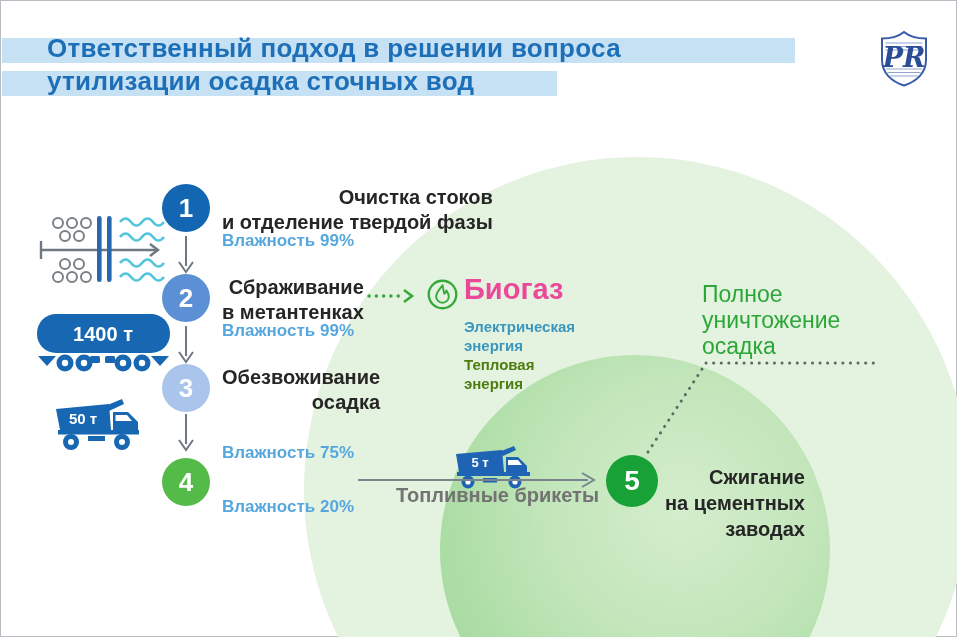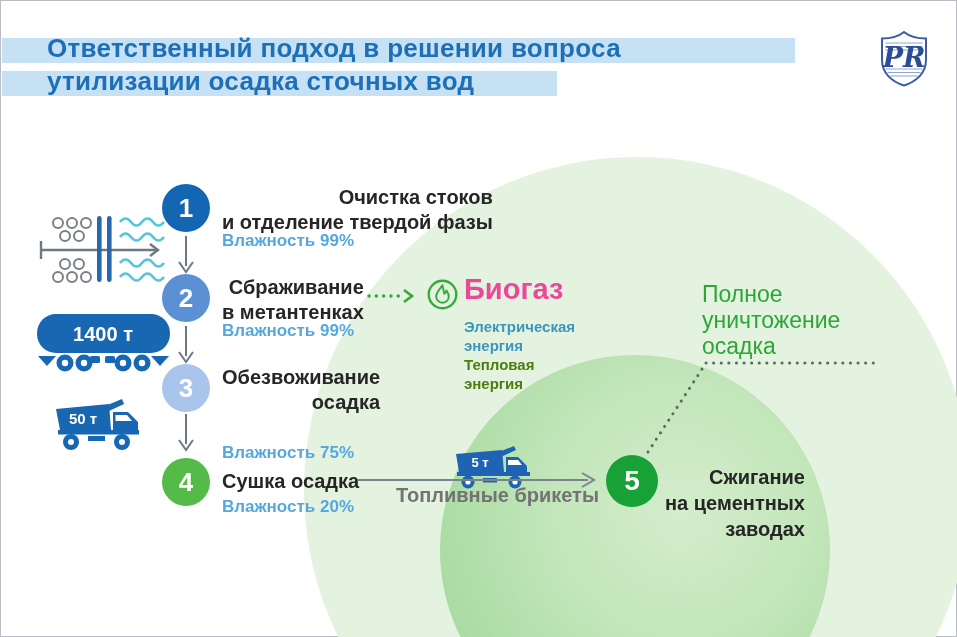--- a/index.html
+++ b/index.html
@@ -172,23 +172,20 @@
     <div>осадка</div>
   </div>
   <div class="step-note n3">Влажность 75%</div>
 
   <svg class="abs va3" width="16" height="44" viewBox="0 0 16 44">
     <line x1="8" y1="2" x2="8" y2="32" stroke="#6d7883" stroke-width="2"></line>
     <polyline points="1,28 8,38 15,28" fill="none" stroke="#6d7883" stroke-width="2"></polyline>
   </svg>
 
   <div class="badge b4">4</div>
-  <div class="step-title st4">
-    <div>Сушка осадка</div>
-  </div>
   <div class="step-note n4">Влажность 20%</div>
 
   <svg class="abs bio-arrow" width="54" height="16" viewBox="0 0 54 16">
     <line x1="3" y1="8" x2="38" y2="8" stroke="#36a93a" stroke-width="3.4" stroke-linecap="round" stroke-dasharray="0.1 7.2"></line>
     <polyline points="38,2 46,8 38,14" fill="none" stroke="#36a93a" stroke-width="2.6"></polyline>
   </svg>
   <svg class="abs flame-ic" width="33" height="33" viewBox="0 0 34 34">
     <circle cx="17" cy="17" r="14.2" fill="none" stroke="#36a93a" stroke-width="2.4"></circle>
     <path d="M17 7.5 C14 11.5 10.5 14.8 10.5 19 a6.5 6.5 0 0 0 13 0 c0 -2.2 -1 -4 -2.4 -6.2 -0.3 1.6 -1 2.7 -2.2 3.4 C18.2 13.6 17.6 10.5 17 7.5 Z" fill="none" stroke="#36a93a" stroke-width="2" stroke-linejoin="round"></path>
   </svg>

